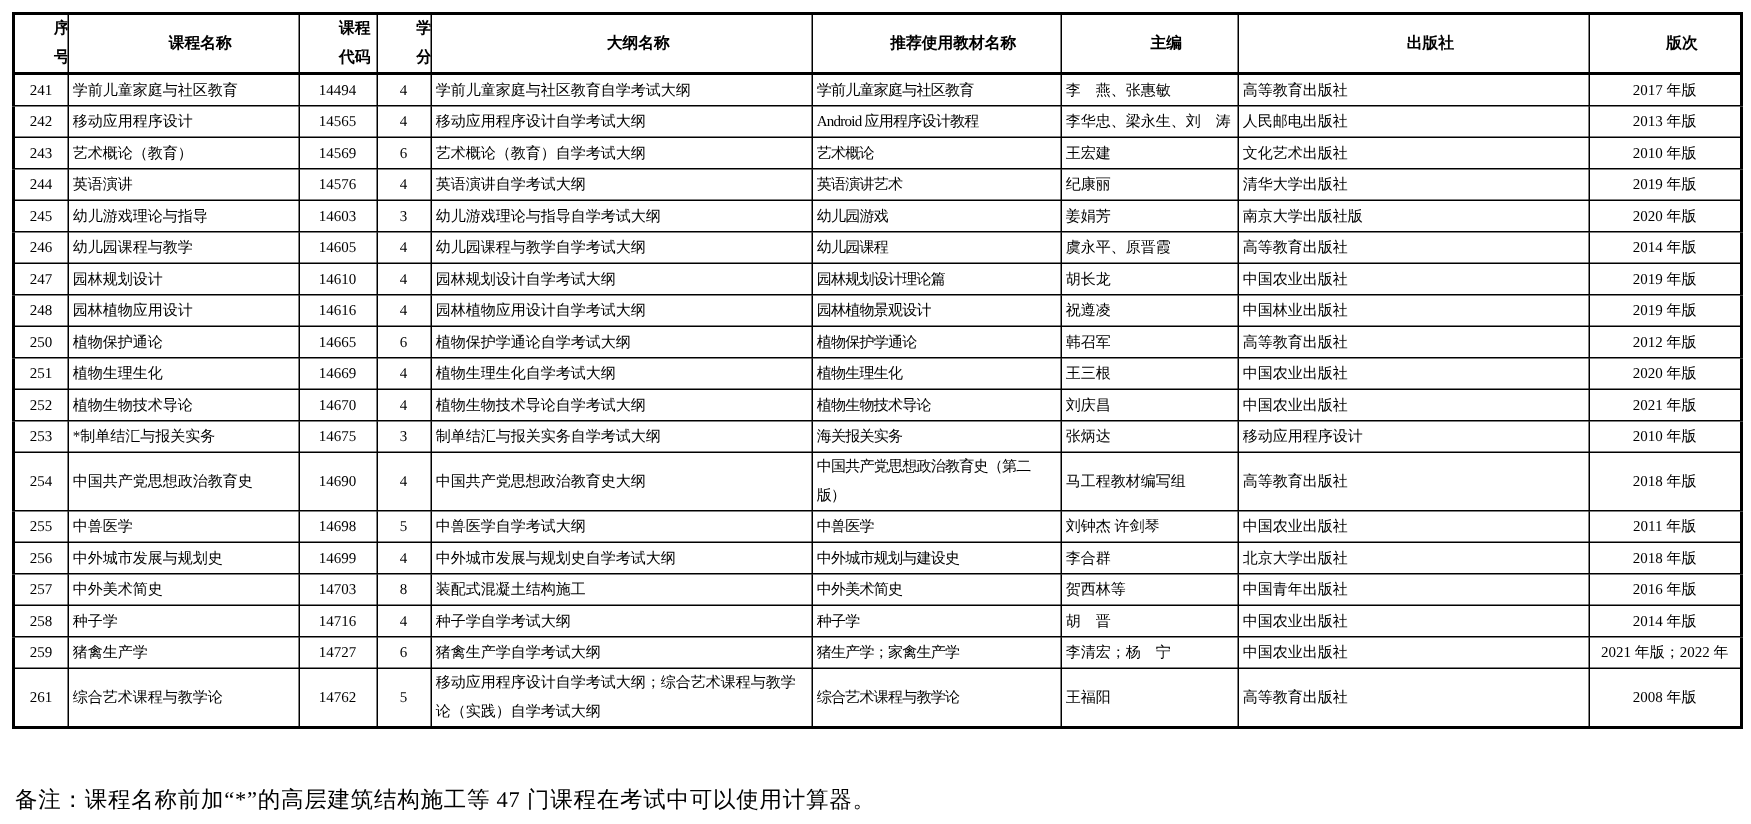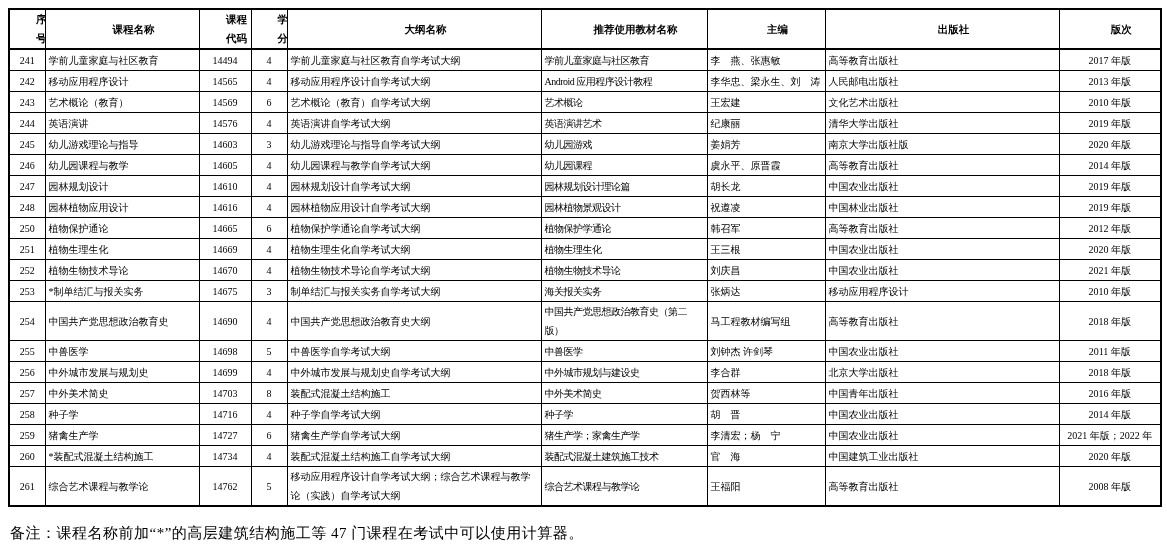--- a/index.html
+++ b/index.html
@@ -287,31 +287,20 @@
       <td class="c-name">猪禽生产学</td>
       <td class="c-code">14727</td>
       <td class="c-credits">6</td>
       <td class="c-outline">猪禽生产学自学考试大纲</td>
       <td class="c-textbook">猪生产学；家禽生产学</td>
       <td class="c-editor">李清宏；杨　宁</td>
       <td class="c-publisher">中国农业出版社</td>
       <td class="c-edition">2021 年版；2022 年</td>
     </tr>
         <tr>
-      <td class="c-num">260</td>
-      <td class="c-name">*装配式混凝土结构施工</td>
-      <td class="c-code">14734</td>
-      <td class="c-credits">4</td>
-      <td class="c-outline">装配式混凝土结构施工自学考试大纲</td>
-      <td class="c-textbook">装配式混凝土建筑施工技术</td>
-      <td class="c-editor">官　海</td>
-      <td class="c-publisher">中国建筑工业出版社</td>
-      <td class="c-edition">2020 年版</td>
-    </tr>
-        <tr>
       <td class="c-num">261</td>
       <td class="c-name">综合艺术课程与教学论</td>
       <td class="c-code">14762</td>
       <td class="c-credits">5</td>
       <td class="c-outline">移动应用程序设计自学考试大纲；综合艺术课程与教学论（实践）自学考试大纲</td>
       <td class="c-textbook">综合艺术课程与教学论</td>
       <td class="c-editor">王福阳</td>
       <td class="c-publisher">高等教育出版社</td>
       <td class="c-edition">2008 年版</td>
     </tr>

